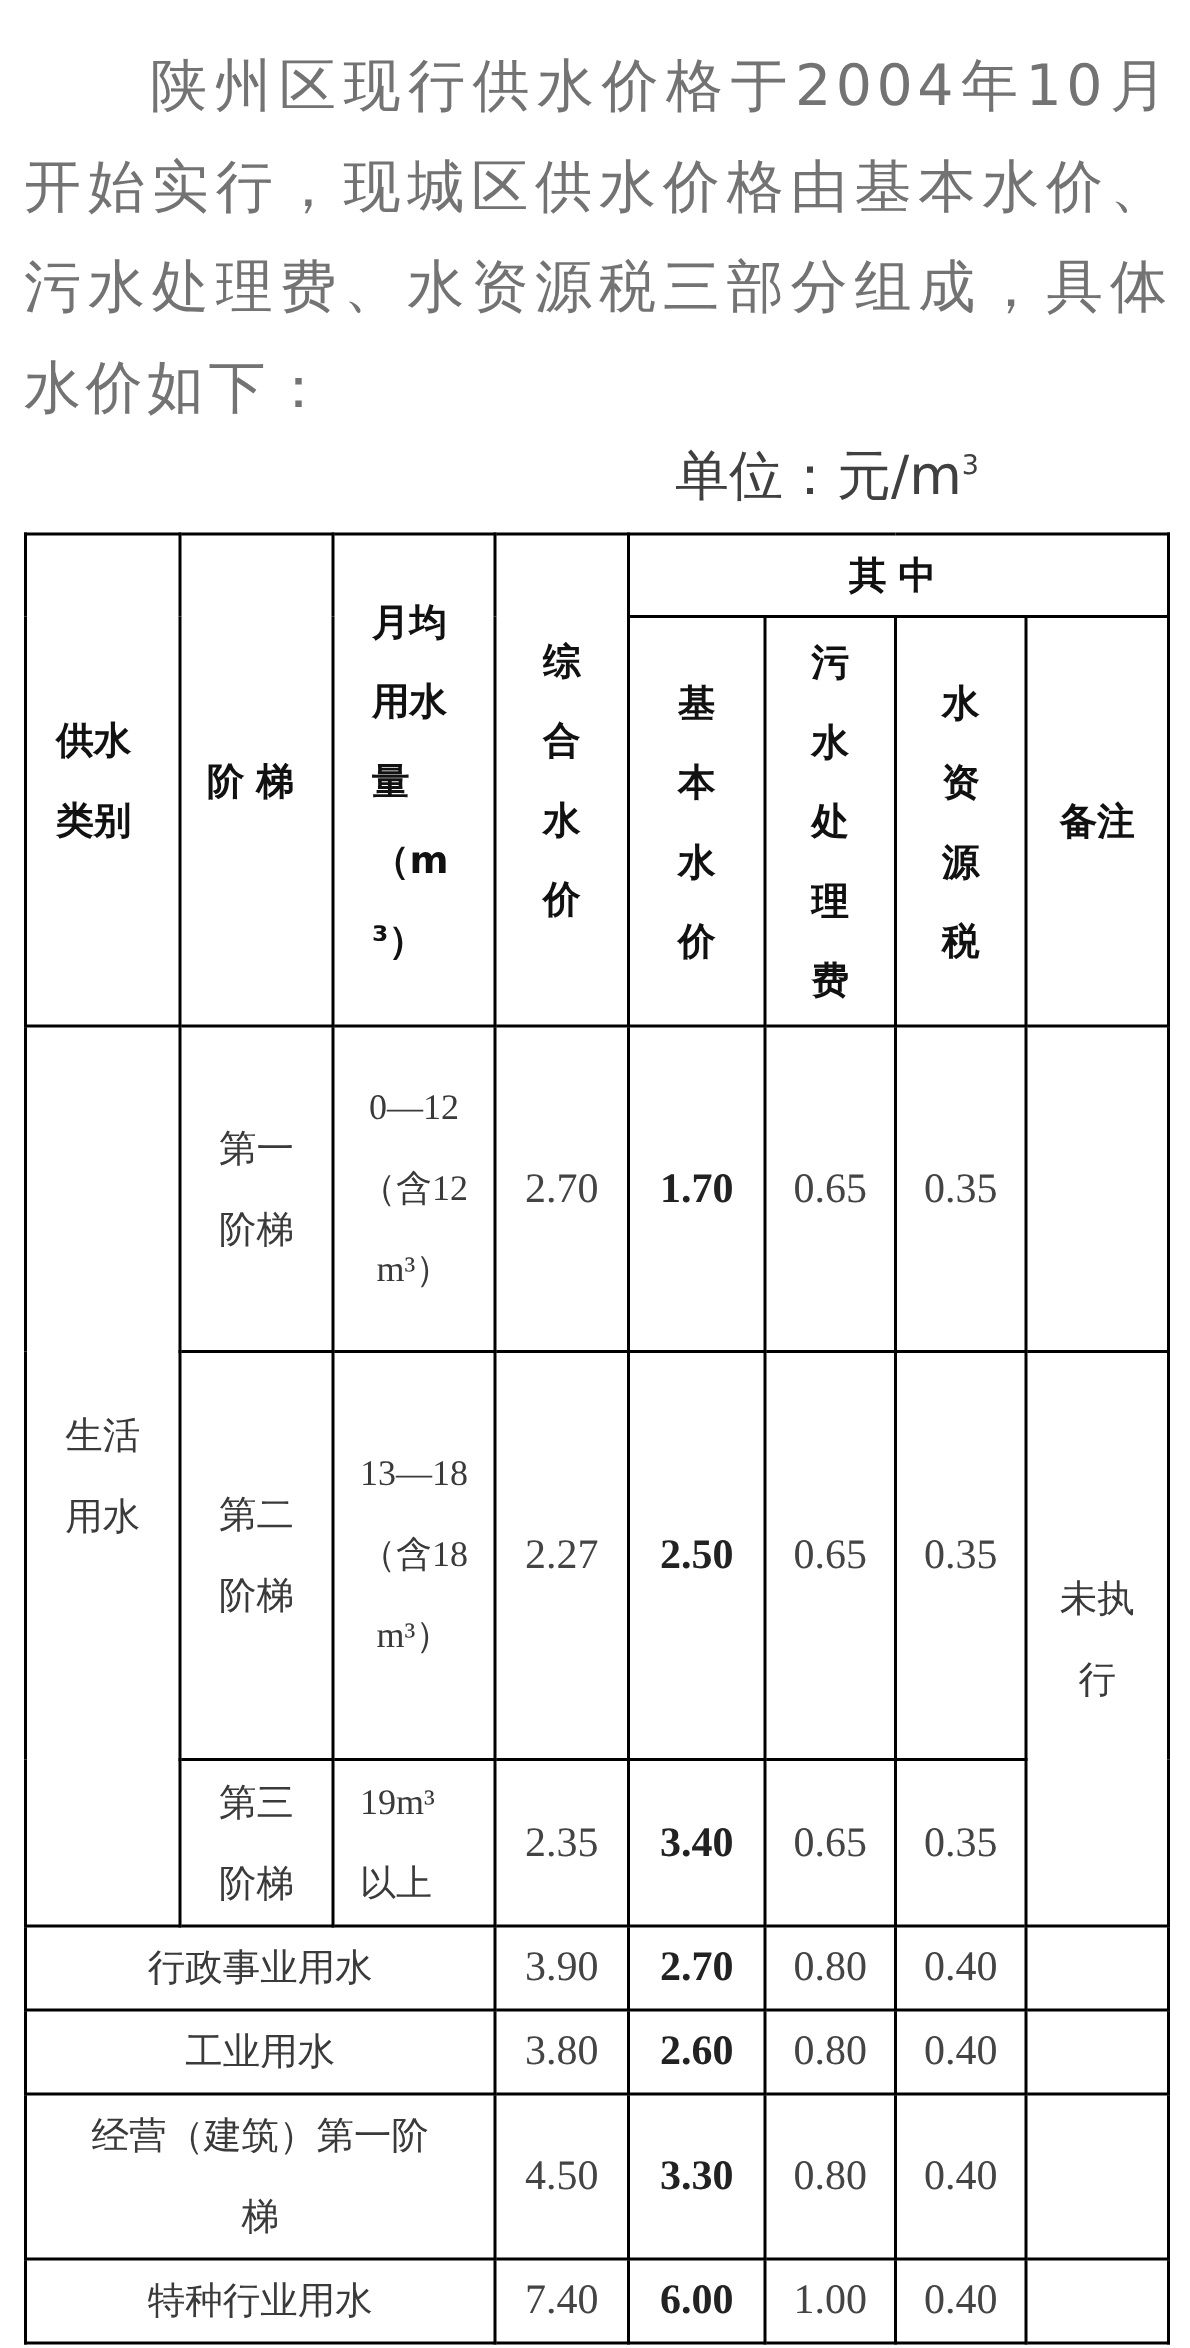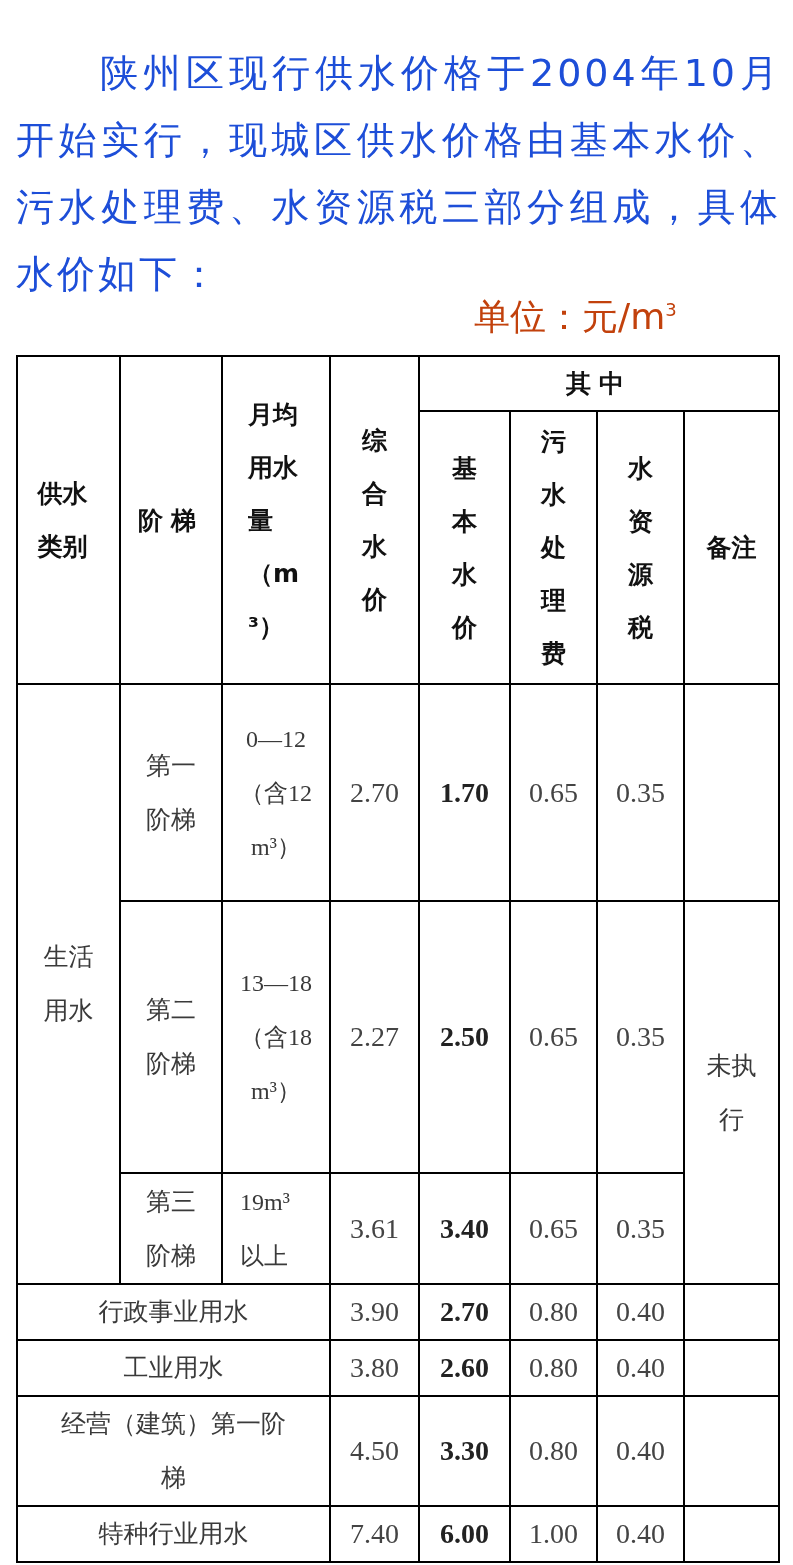--- a/index.html
+++ b/index.html
@@ -1,21 +1,21 @@
 <!DOCTYPE html>
 <html><head>
 <meta charset="utf-8">
 <style>
   html, body { margin:0; padding:0; background:#ffffff; }
   body { width:793px; height:1565px; position:relative; overflow:hidden;
          font-family:"DejaVu Sans", "Liberation Sans", sans-serif; color:#333; }
-  .intro { position:absolute; left:16px; top:40px; width:765px; font-size:38px; line-height:67px;
-           letter-spacing:3px; color:#1d4ed8; text-align:justify; }
+  .intro { position:absolute; left:16px; top:24px; width:765px; font-size:38px; line-height:67px;
+           letter-spacing:3px; color:#737373; text-align:justify; }
   .intro .indent { display:inline-block; width:82px; }
-  .unit { position:absolute; left:474px; top:293px; font-size:36px; color:#c2410c; white-space:nowrap; }
+  .unit { position:absolute; left:450px; top:293px; font-size:36px; color:#404040; white-space:nowrap; }
   .unit .sup { font-size:18px; vertical-align:super; }
   table.prices { position:absolute; left:16px; top:355px; border-collapse:collapse; table-layout:fixed; }
   table.prices td, table.prices th { border:2.5px solid #000; padding:0; text-align:center; vertical-align:middle;
       box-sizing:border-box; }
   th { font-weight:bold; color:#111; font-size:25px; line-height:53px; }
   th.wide { letter-spacing:8px; }
   td { font-size:25px; line-height:54px; color:#3a3a3a; }
   td.num { font-family:"Liberation Serif", "DejaVu Serif", serif; font-size:28px; color:#444; }
   td.num.bold { font-weight:bold; color:#222; }
   td.range { font-family:Liberation Serif, serif; font-size:24px; line-height:54px; }
@@ -70,21 +70,21 @@
     <td class="range"><span class="hdrwrap" style="width:72px;text-align:center">13—18（含18m³）</span></td>
     <td class="num">2.27</td>
     <td class="num bold">2.50</td>
     <td class="num">0.65</td>
     <td class="num">0.35</td>
     <td rowspan="2"><span class="vtext" style="width:2.1em">未执行</span></td>
   </tr>
   <tr style="height:111px">
     <td><span class="vtext" style="width:2.1em">第三阶梯</span></td>
     <td class="range"><span class="hdrwrap" style="width:72px;text-align:left">19m³以上</span></td>
-    <td class="num">3.61</td>
+    <td class="num">2.35</td>
     <td class="num bold">3.40</td>
     <td class="num">0.65</td>
     <td class="num">0.35</td>
   </tr>
 
   <tr style="height:56px">
     <td colspan="3">行政事业用水</td>
     <td class="num">3.90</td>
     <td class="num bold">2.70</td>
     <td class="num">0.80</td>

